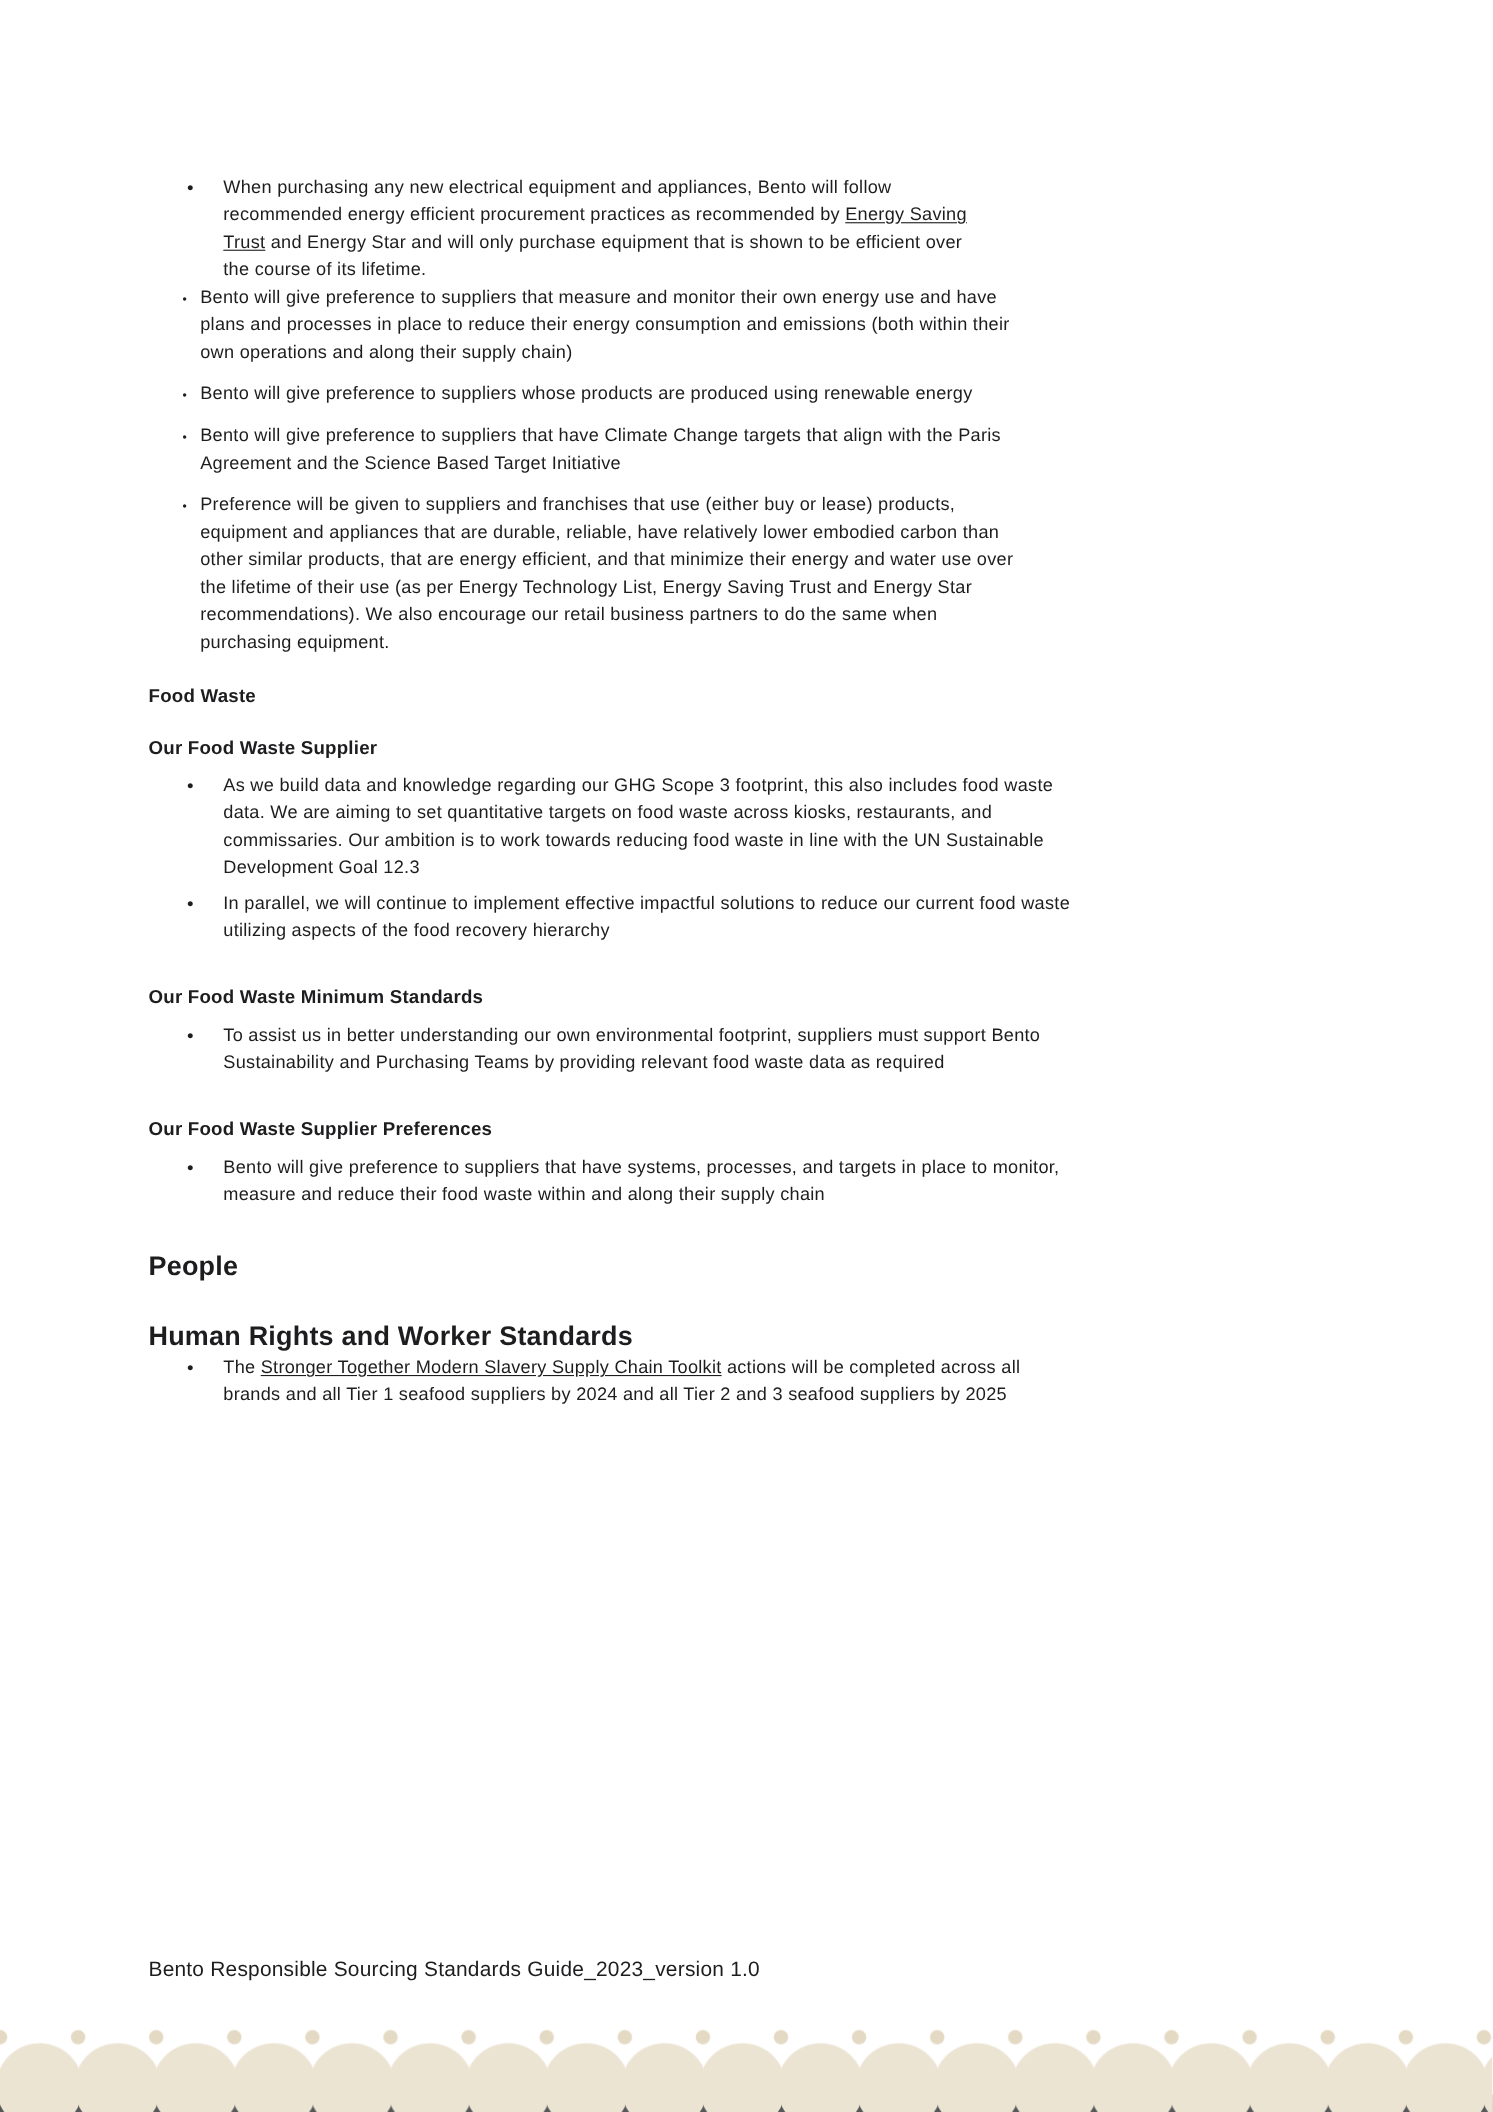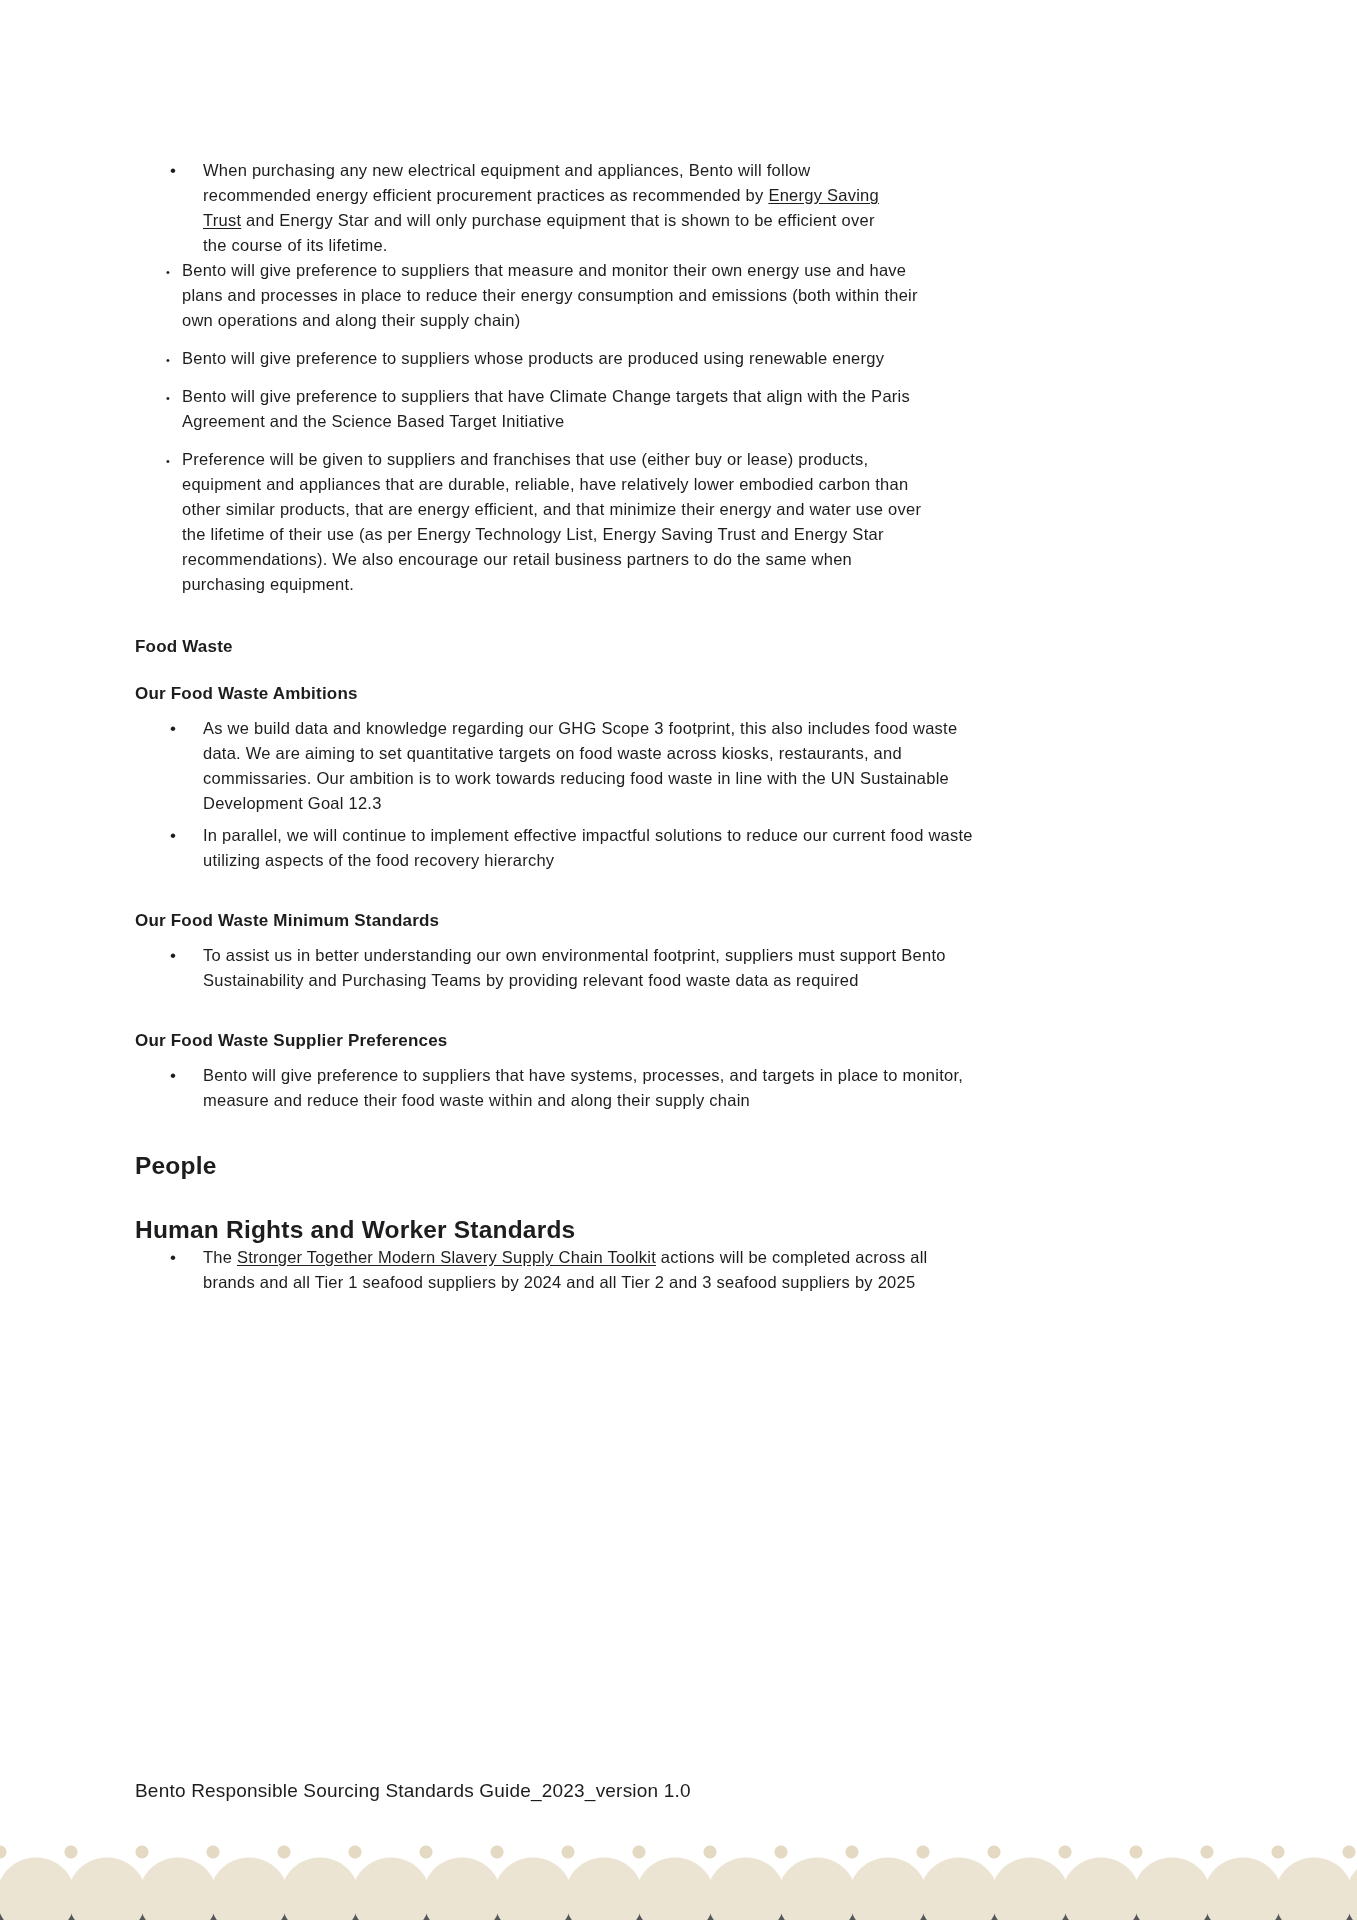--- a/index.html
+++ b/index.html
@@ -85,21 +85,21 @@
   }
   .h-large {
     font-size: 24.5px;
     font-weight: bold;
     line-height: 30px;
     margin: 0;
     letter-spacing: 0.2px;
   }
 
   .mt-carbon   { margin-top: 28px; }
-  .mt-food     { margin-top: 38px; margin-bottom: 0; }
+  .mt-food     { margin-top: 24px; margin-bottom: 0; }
   .mt-sub      { margin-top: 24px; }
   .mt-block    { margin-top: 36px; }
   .mt-people   { margin-top: 38px; }
   .mt-hr       { margin-top: 34px; }
   .mt-targets  { margin-top: 48px; margin-bottom: 20px; }
   .mt-list     { margin-top: 0px; }
 
   .link {
     text-decoration: underline;
     text-underline-offset: 2px;
@@ -161,21 +161,21 @@
 
     <ul class="blist sm">
       <li class="w740">Bento will give preference to suppliers that measure and monitor their own energy use and have plans and processes in place to reduce their energy consumption and emissions (both within their own operations and along their supply chain)</li>
       <li class="w740">Bento will give preference to suppliers whose products are produced using renewable energy</li>
       <li class="w740">Bento will give preference to suppliers that have Climate Change targets that align with the Paris Agreement and the Science Based Target Initiative</li>
       <li class="w740">Preference will be given to suppliers and franchises that use (either buy or lease) products, equipment and appliances that are durable, reliable, have relatively lower embodied carbon than other similar products, that are energy efficient, and that minimize their energy and water use over the lifetime of their use (as per Energy Technology List, Energy Saving Trust and Energy Star recommendations). We also encourage our retail business partners to do the same when purchasing equipment.</li>
     </ul>
 
     <h3 class="h-section mt-food">Food Waste</h3>
 
-    <h3 class="h-section mt-sub">Our Food Waste Ambitions</h3>
+    <h3 class="h-section mt-sub">Our Food Waste Supplier</h3>
     <ul class="blist lg tight mt-list">
       <li class="w810">As we build data and knowledge regarding our GHG Scope 3 footprint, this also includes food waste data. We are aiming to set quantitative targets on food waste across kiosks, restaurants, and commissaries. Our ambition is to work towards reducing food waste in line with the UN Sustainable Development Goal 12.3</li>
       <li class="w810">In parallel, we will continue to implement effective impactful solutions to reduce our current food waste utilizing aspects of the food recovery hierarchy</li>
     </ul>
 
     <h3 class="h-section mt-block">Our Food Waste Minimum Standards</h3>
     <ul class="blist lg tight mt-list">
       <li class="w760">To assist us in better understanding our own environmental footprint, suppliers must support Bento Sustainability and Purchasing Teams by providing relevant food waste data as required</li>
     </ul>
 

